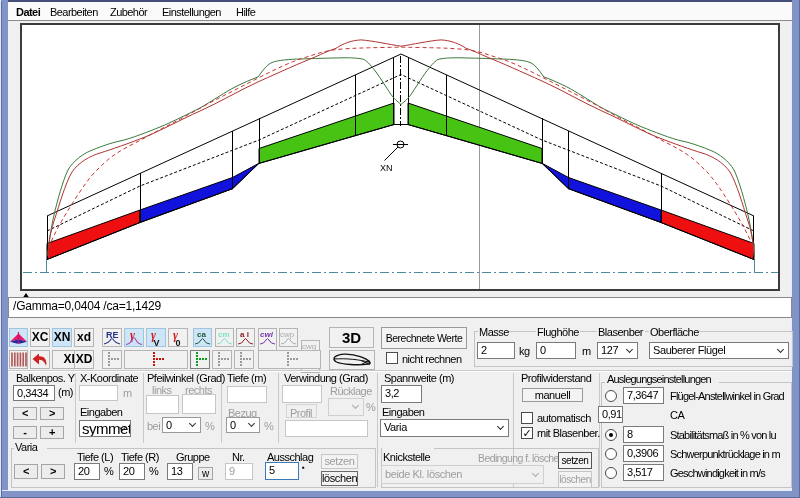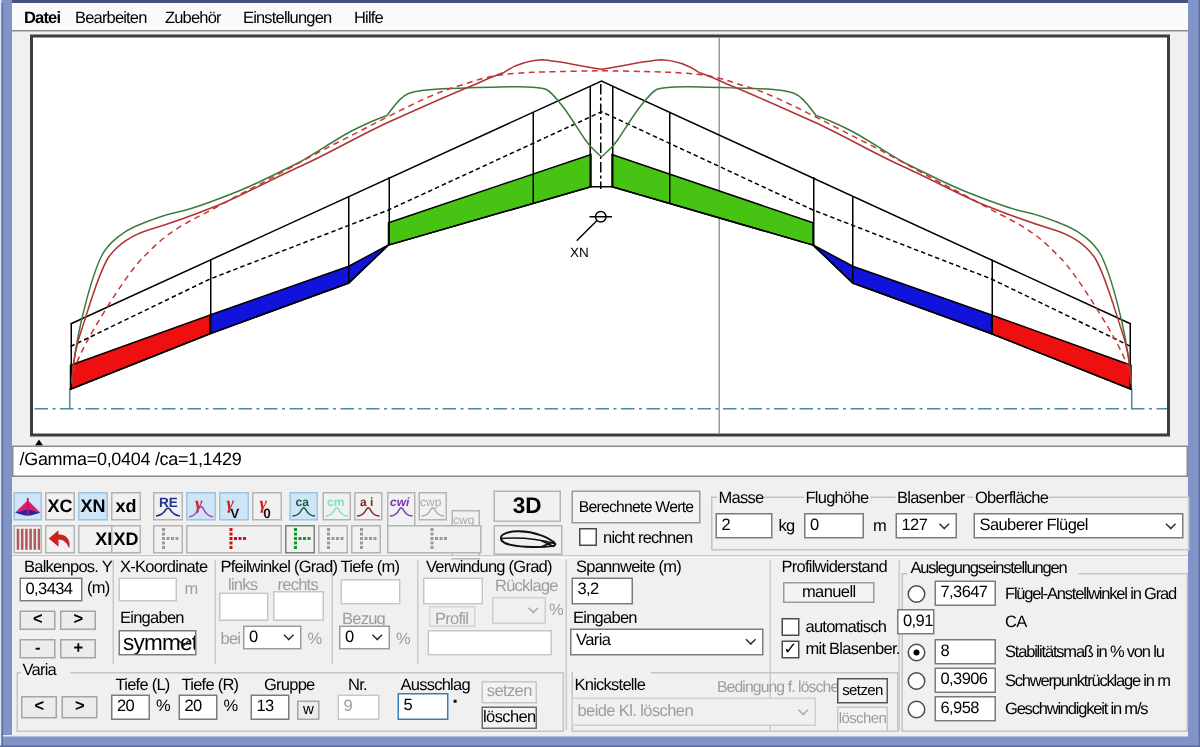--- a/index.html
+++ b/index.html
@@ -372,21 +372,21 @@
 <div class="lbl" style="left:670px;top:410px;">CA</div>
 <div class="radio" style="left:605px;top:429px;">
     <span class="rdot"></span>
   </div>
 <div class="tb" style="left:623px;top:426px;width:41px;height:17px;">8</div>
 <div class="lbl" style="left:670px;top:430px;letter-spacing:-0.8px;">Stabilitätsmaß in % von lu</div>
 <div class="radio" style="left:605px;top:448px;"></div>
 <div class="tb" style="left:623px;top:445px;width:41px;height:17px;">0,3906</div>
 <div class="lbl" style="left:670px;top:449px;letter-spacing:-0.8px;">Schwerpunktrücklage in m</div>
 <div class="radio" style="left:605px;top:467px;"></div>
-<div class="tb" style="left:623px;top:464px;width:41px;height:17px;">6,958</div>
+<div class="tb" style="left:623px;top:464px;width:41px;height:17px;">3,517</div>
 <div class="lbl" style="left:670px;top:468px;letter-spacing:-0.8px;">Geschwindigkeit in m/s</div>
 
 <div class="ab" style="left:11px;top:448px;width:365px;height:40px;border:1px solid #c4c4c4;"></div>
 <div class="ab" style="left:14px;top:443px;width:33px;height:10px;background:#f0f0f0;"></div>
 <div class="lbl" style="left:15px;top:442px;">Varia</div>
 <div class="btn" style="left:14px;top:464px;width:24px;height:15px;line-height:13px;font-weight:bold;">&lt;</div>
 <div class="btn" style="left:41px;top:464px;width:24px;height:15px;line-height:13px;font-weight:bold;">&gt;</div>
 <div class="lbl" style="left:77px;top:452px;">Tiefe (L)</div>
 <div class="tb" style="left:74px;top:463px;width:26px;height:17px;">20</div>
 <div class="lbl" style="left:104px;top:466px;">%</div>

